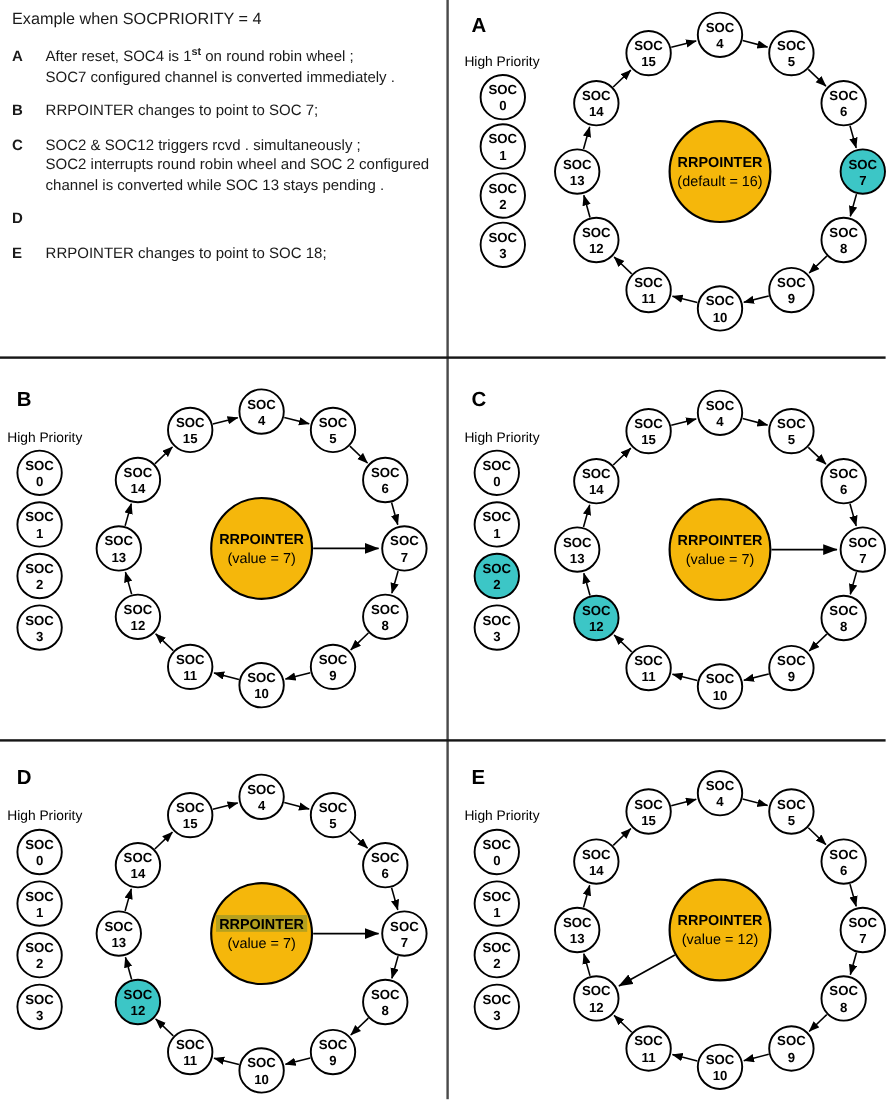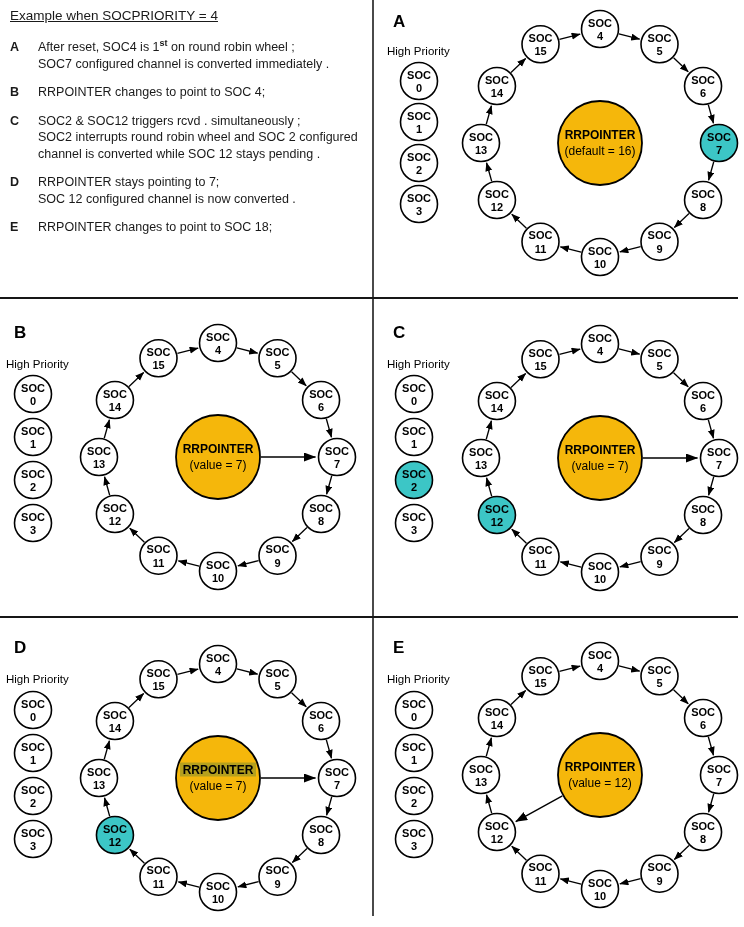--- a/index.html
+++ b/index.html
@@ -2,21 +2,21 @@
 <html><head>
 <meta charset="utf-8">
 <style>
   html,body{margin:0;padding:0;background:#fff;}
   .page{position:relative;width:744px;height:927px;background:#ffffff;overflow:hidden;
         font-family:"Liberation Sans",sans-serif;color:#1a1a1a;}
   .divider-v{position:absolute;left:372px;top:0;width:2px;height:916px;background:#4a4a4a;}
   .divider-h{position:absolute;left:0;width:738px;height:2px;background:#161616;}
   #div-h1{top:297px;} #div-h2{top:616px;}
   .notes{position:absolute;left:10px;top:8px;width:358px;}
-  .notes-title{font-size:13.5px;text-decoration:underline;margin-bottom:16px;white-space:nowrap;}
+  .notes-title{font-size:13.5px;margin-bottom:16px;white-space:nowrap;}
   .note-item{display:flex;margin-bottom:12px;}
   .note-letter{font-weight:bold;width:28px;flex:none;font-size:12.5px;line-height:16.5px;}
   .note-lines{font-size:12.5px;line-height:16.5px;}
   .note-line{white-space:nowrap;}
   .note-line sup{font-size:9px;line-height:0;font-weight:bold;}
   .panel{position:absolute;}
   #panel-A{left:373px;top:0;width:371px;height:297px;}
   #panel-B{left:0;top:299px;width:371px;height:317px;}
   #panel-C{left:373px;top:299px;width:371px;height:317px;}
   #panel-D{left:0;top:618px;width:371px;height:309px;}
@@ -38,37 +38,33 @@
         <div class="note-item">
           <div class="note-letter">A</div>
           <div class="note-lines">
             <div class="note-line">After reset, SOC4 is 1<sup>st</sup> on round robin wheel ;</div>
             <div class="note-line">SOC7 configured channel is converted immediately .</div>
           </div>
         </div>
         <div class="note-item">
           <div class="note-letter">B</div>
           <div class="note-lines">
-            <div class="note-line">RRPOINTER changes to point to SOC 4;</div>
+            <div class="note-line">RRPOINTER changes to point to SOC 7;</div>
           </div>
         </div>
         <div class="note-item">
           <div class="note-letter">C</div>
           <div class="note-lines">
             <div class="note-line">SOC2 &amp; SOC12 triggers rcvd . simultaneously ;</div>
             <div class="note-line">SOC2 interrupts round robin wheel and SOC 2 configured</div>
-            <div class="note-line">channel is converted while SOC 12 stays pending .</div>
+            <div class="note-line">channel is converted while SOC 13 stays pending .</div>
           </div>
         </div>
         <div class="note-item">
           <div class="note-letter">D</div>
-          <div class="note-lines">
-            <div class="note-line">RRPOINTER stays pointing to  7;</div>
-            <div class="note-line">SOC 12 configured channel is now converted .</div>
-          </div>
         </div>
         <div class="note-item">
           <div class="note-letter">E</div>
           <div class="note-lines">
             <div class="note-line">RRPOINTER changes to point to SOC 18;</div>
           </div>
         </div>
       </div>
   </div>
 

